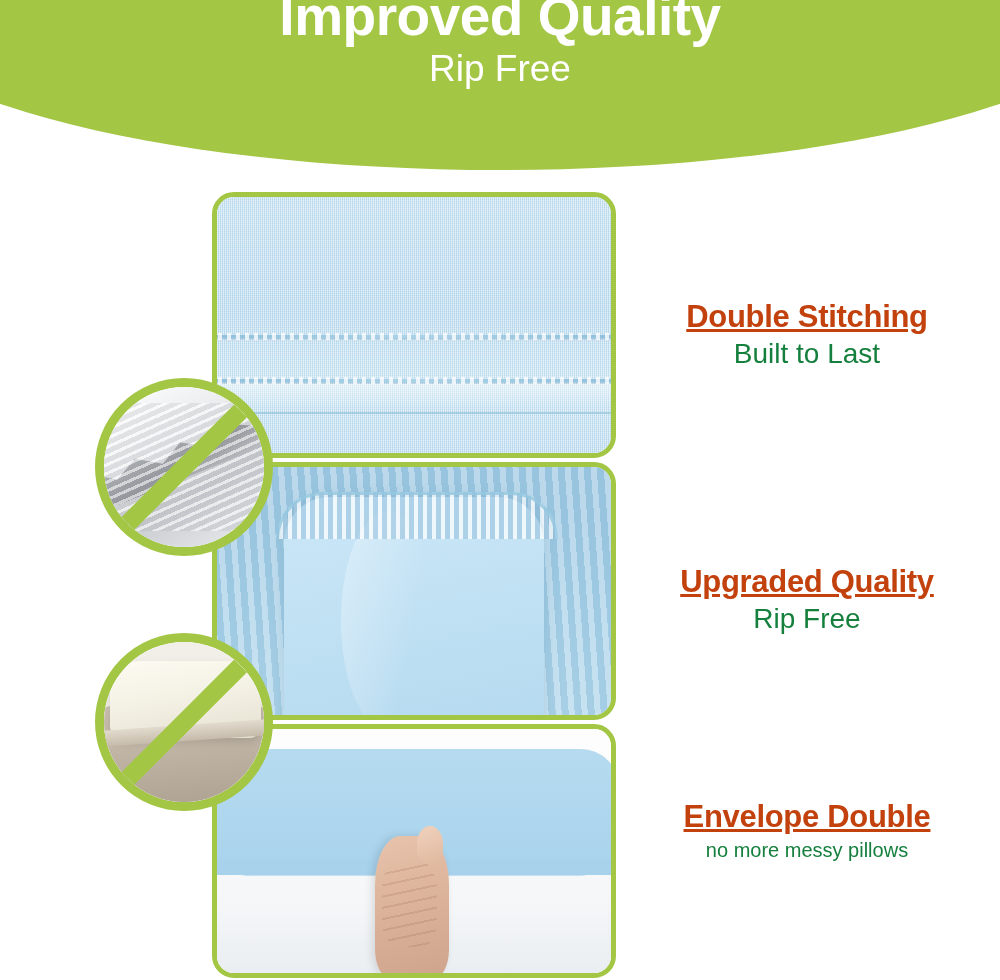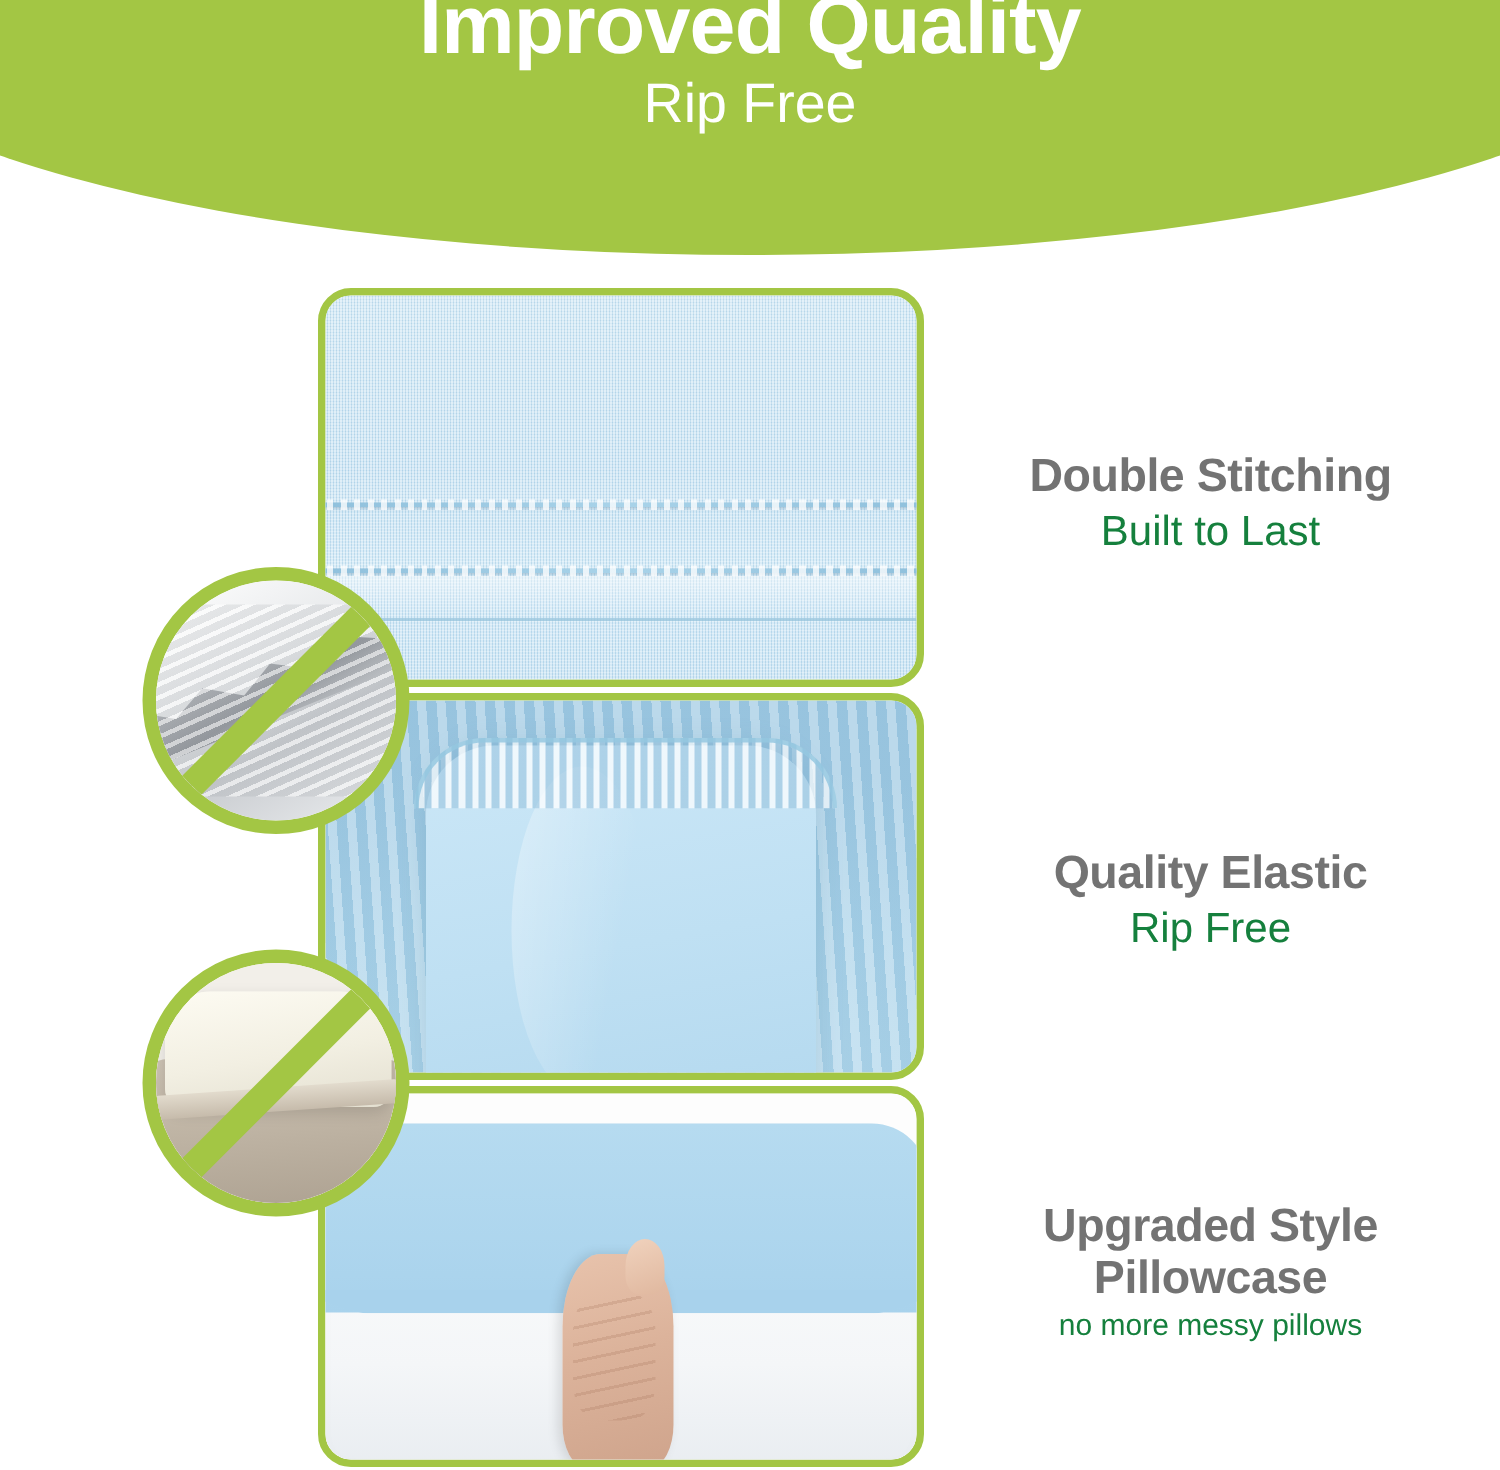--- a/index.html
+++ b/index.html
@@ -217,21 +217,22 @@
   
   .feature-text{
     position:absolute;left:626px;width:362px;
     text-align:center;color:#2b2b2b;
   }
   #text-stitch{top:300px;}
   #text-elastic{top:565px;}
   #text-pillow{top:800px;}
   .f-title{
     font-size:31px;font-weight:bold;line-height:1.12;letter-spacing:-.3px;
-    color:#737373;
+    color:#c2410c;
+    text-decoration:underline;
   }
   .f-sub{
     font-size:28px;font-weight:normal;line-height:1.2;color:#15803d;
     margin-top:2px;
   }
   .f-note{
     font-size:20px;font-weight:normal;line-height:1.2;color:#15803d;
     margin-top:3px;
   }
 </style>
@@ -293,21 +294,20 @@
   </div>
   <div class="slash"></div>
 </div>
 
 <div class="feature-text" id="text-stitch">
   <div class="f-title">Double Stitching</div>
   <div class="f-sub">Built to Last</div>
 </div>
 
 <div class="feature-text" id="text-elastic">
-  <div class="f-title">Quality Elastic</div>
+  <div class="f-title">Upgraded Quality</div>
   <div class="f-sub">Rip Free</div>
 </div>
 
 <div class="feature-text" id="text-pillow">
-  <div class="f-title">Upgraded Style</div>
-  <div class="f-title">Pillowcase</div>
+  <div class="f-title">Envelope Double</div>
   <div class="f-note">no more messy pillows</div>
 </div>
 
 </body></html>

